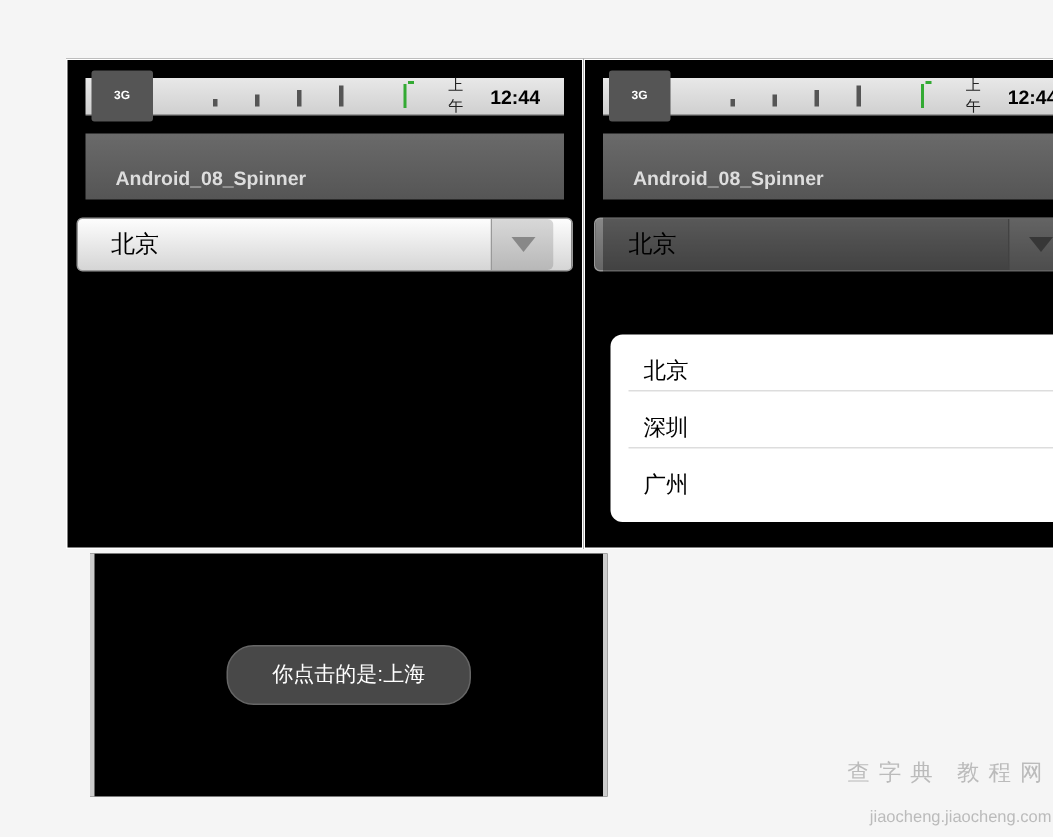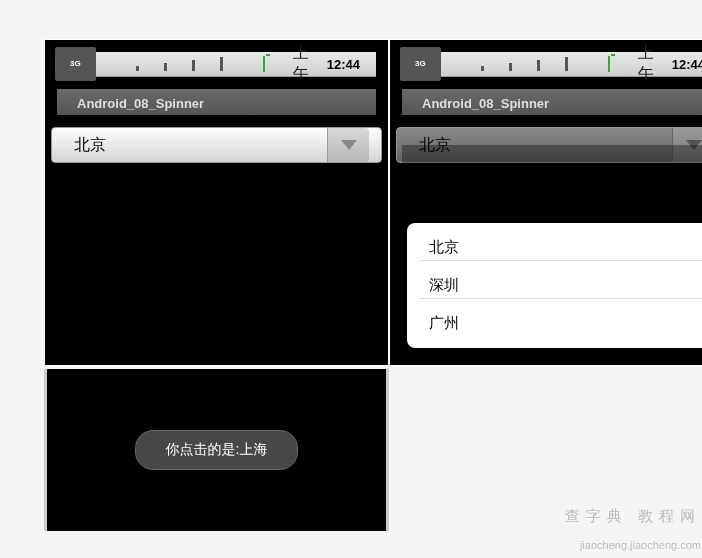--- a/index.html
+++ b/index.html
@@ -34,30 +34,30 @@
   display: inline-flex;
   align-items: center;
 }
 .time {
   font-size: 13px;
   font-weight: bold;
   color: #000;
   margin-left: 2px;
 }
 .ampm {
-  font-size: 16px;
+  font-size: 10px;
   color: #222;
 }
 
 .titlebar {
   height: 26px;
   background: linear-gradient(#6a6a6a, #555);
   color: #ddd;
   font-size: 13px;
-  padding: 7px 8px;
+  padding: 22px 8px;
   font-weight: bold;
 }
 
 .spinner {
   margin: 4px 6px;
   height: 36px;
   display: flex;
   align-items: center;
   border: 1px solid #999;
   border-radius: 4px;
@@ -121,21 +121,21 @@
 .dropdown-item {
   padding: 3px 10px;
   font-size: 15px;
   color: #000;
   border-bottom: 1px solid #ddd;
 }
 .dropdown-item:last-child { border-bottom: none; }
 
 .phone3 {
   position: absolute;
-  left: 8px;
+  left: 24px;
   top: 333px;
   width: 345px;
   height: 162px;
   background: #000;
   border-left: 3px solid #ccc;
   border-right: 3px solid #ccc;
   display: flex;
   align-items: center;
   justify-content: center;
 }

